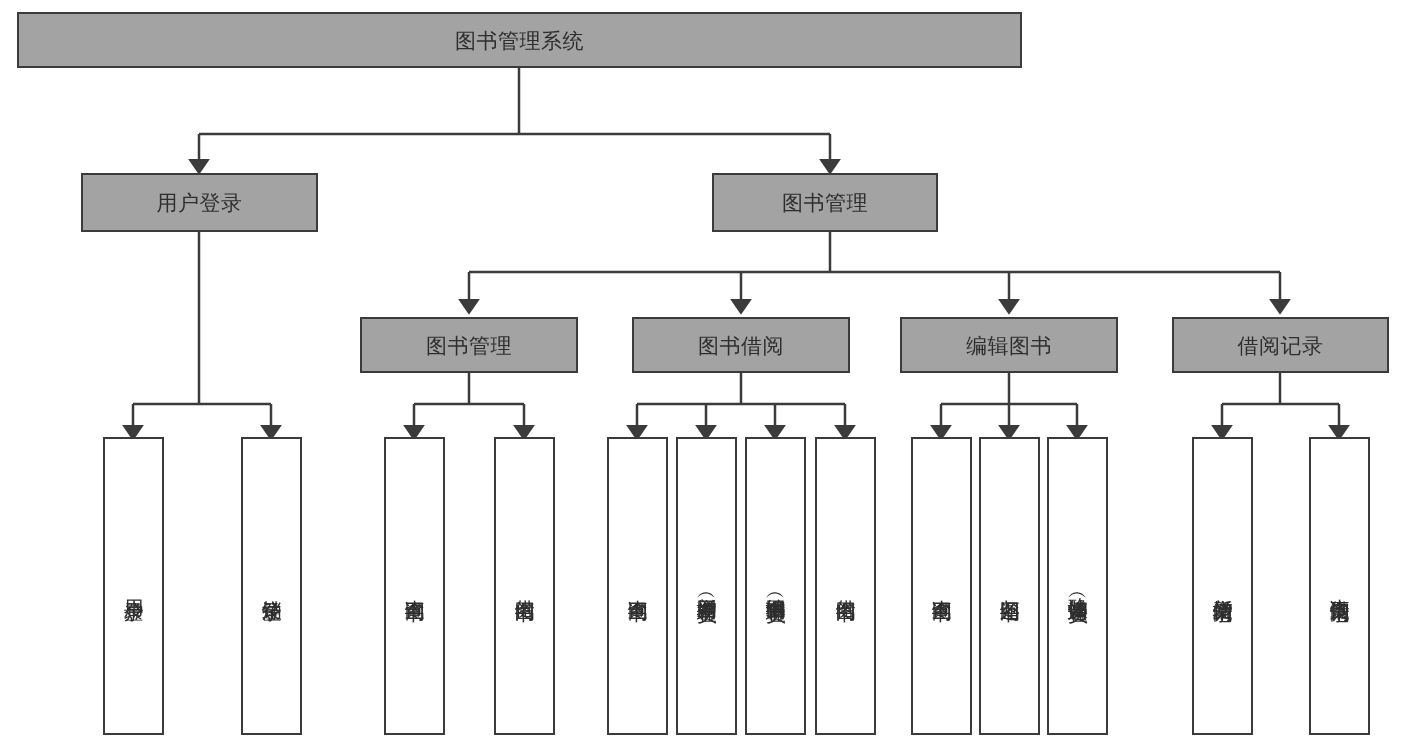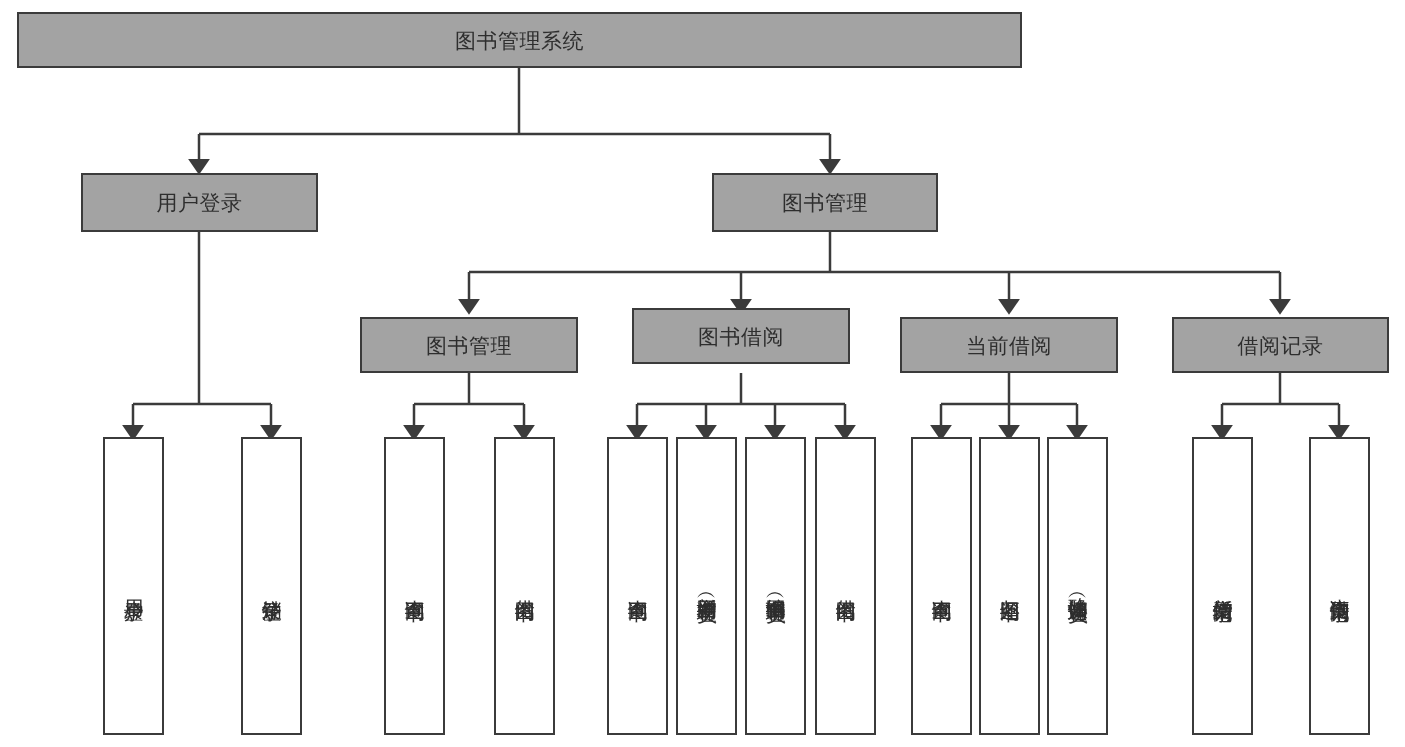--- a/index.html
+++ b/index.html
@@ -134,25 +134,25 @@
   <div class="node-box" style="left:81px; top:173px; width:237px; height:59px;">
     <span class="node-label-h">用户登录</span>
   </div>
   <div class="node-box" style="left:712px; top:173px; width:226px; height:59px;">
     <span class="node-label-h">图书管理</span>
   </div>
 
   <div class="node-box" style="left:360px; top:317px; width:218px; height:56px;">
     <span class="node-label-h">图书管理</span>
   </div>
-  <div class="node-box" style="left:632px; top:308px; width:218px; height:56px;">
+  <div class="node-box" style="left:632px; top:317px; width:218px; height:56px;">
     <span class="node-label-h">图书借阅</span>
   </div>
   <div class="node-box" style="left:900px; top:317px; width:218px; height:56px;">
-    <span class="node-label-h">当前借阅</span>
+    <span class="node-label-h">编辑图书</span>
   </div>
   <div class="node-box" style="left:1172px; top:317px; width:217px; height:56px;align-items:center;">
     <span class="node-label-h">借阅记录</span>
   </div>
 
   <div class="leaf-box" style="left:103px; top:437px; width:61px; height:298px;">
     <span class="node-label-v">用户登录</span>
   </div>
   <div class="leaf-box" style="left:241px; top:437px; width:61px; height:298px;">
     <span class="node-label-v">注销登录</span>

